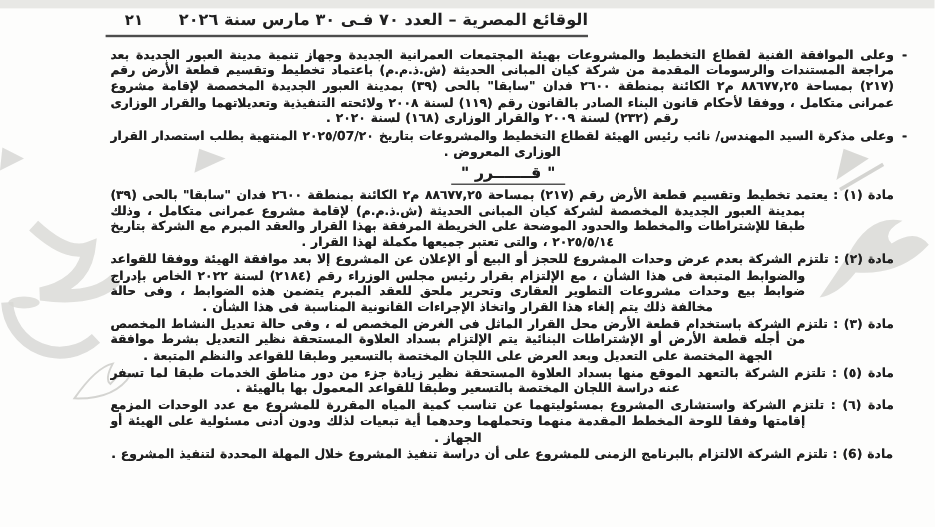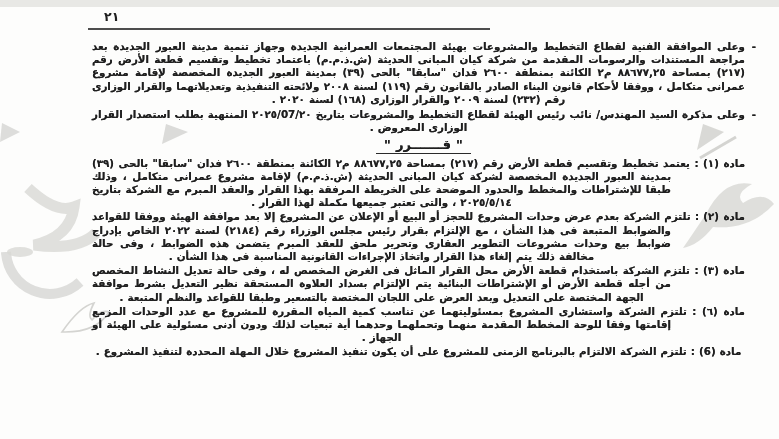--- a/index.html
+++ b/index.html
@@ -88,20 +88,21 @@
     <path d="M0 142 L20 132 L2 123 Z" fill="#d5d5d2" opacity="0.8"></path>
     <path d="M706 214 q18 -36 46 -30 q-18 10 -9 19 q20 -13 31 1 q-24 26 -61 23 q-14 18 -30 21 q9 -13 23 -34 Z" fill="#d9d9d6" opacity="0.85"></path>
     <path d="M28 188 q28 26 46 19 q-4 30 -40 38 q44 6 62 -12" stroke="#d8d8d5" stroke-width="11" fill="none" opacity="0.8"></path>
     <path d="M6 252 a44 44 0 0 0 74 30" stroke="#d6d6d3" stroke-width="10" fill="none" opacity="0.8"></path>
     <ellipse cx="20" cy="252" rx="13" ry="5" fill="#d8d8d5" opacity="0.8"></ellipse>
     <path d="M62 332 q18 -26 32 -29 q-7 13 -2 17 q9 -11 17 -8 q-13 21 -47 20 Z" fill="none" stroke="#cfcfcc" stroke-width="1.6" opacity="0.9"></path>
   </svg>
 
   <div class="header">
     <span class="page-number">٢١</span>
+    <span class="header-title">الوقائع المصرية – العدد ٧٠ فـى ٣٠ مارس سنة ٢٠٢٦</span>
   </div>
 
   <div class="content">
 
     <div class="bullet">
       <span class="dash">-</span>
       <span>وعلى الموافقة الفنية لقطاع التخطيط والمشروعات بهيئة المجتمعات العمرانية الجديدة وجهاز تنمية مدينة العبور الجديدة بعد مراجعة المستندات والرسومات المقدمة من شركة كيان المبانى الحديثة (ش.ذ.م.م) باعتماد تخطيط وتقسيم قطعة الأرض رقم (٢١٧) بمساحة ٨٨٦٧٧,٢٥ م٢ الكائنة بمنطقة ٢٦٠٠ فدان "سابقا" بالحى (٣٩) بمدينة العبور الجديدة المخصصة لإقامة مشروع عمرانى متكامل ، ووفقا لأحكام قانون البناء الصادر بالقانون رقم (١١٩) لسنة ٢٠٠٨ ولائحته التنفيذية وتعديلاتهما والقرار الوزارى رقم (٢٣٢) لسنة ٢٠٠٩ والقرار الوزارى (١٦٨) لسنة ٢٠٢٠ .</span>
     </div>
 
     <div class="bullet">
@@ -113,19 +114,20 @@
       <span>" قـــــــرر "</span>
     </div>
 
     <p class="article"><span class="art-label">مادة (١) :</span> <span>يعتمد تخطيط وتقسيم قطعة الأرض رقم (٢١٧) بمساحة ٨٨٦٧٧,٢٥ م٢ الكائنة بمنطقة ٢٦٠٠ فدان "سابقا" بالحى (٣٩) بمدينة العبور الجديدة المخصصة لشركة كيان المبانى الحديثة (ش.ذ.م.م) لإقامة مشروع عمرانى متكامل ، وذلك طبقا للإشتراطات والمخطط والحدود الموضحة على الخريطة المرفقة بهذا القرار والعقد المبرم مع الشركة بتاريخ ٢٠٢٥/٥/١٤ ، والتى تعتبر جميعها مكملة لهذا القرار .</span></p>
 
     <p class="article"><span class="art-label">مادة (٢) :</span> <span>تلتزم الشركة بعدم عرض وحدات المشروع للحجز أو البيع أو الإعلان عن المشروع إلا بعد موافقة الهيئة ووفقا للقواعد والضوابط المتبعة فى هذا الشأن ، مع الإلتزام بقرار رئيس مجلس الوزراء رقم (٢١٨٤) لسنة ٢٠٢٢ الخاص بإدراج ضوابط بيع وحدات مشروعات التطوير العقارى وتحرير ملحق للعقد المبرم يتضمن هذه الضوابط ، وفى حالة مخالفة ذلك يتم إلغاء هذا القرار واتخاذ الإجراءات القانونية المناسبة فى هذا الشأن .</span></p>
 
     <p class="article"><span class="art-label">مادة (٣) :</span> <span>تلتزم الشركة باستخدام قطعة الأرض محل القرار الماثل فى الغرض المخصص له ، وفى حالة تعديل النشاط المخصص من أجله قطعة الأرض أو الإشتراطات البنائية يتم الإلتزام بسداد العلاوة المستحقة نظير التعديل بشرط موافقة الجهة المختصة على التعديل وبعد العرض على اللجان المختصة بالتسعير وطبقا للقواعد والنظم المتبعة .</span></p>
 
 
+    <p class="article"><span class="art-label">مادة (٥) :</span> <span>تلتزم الشركة بالتعهد الموقع منها بسداد العلاوة المستحقة نظير زيادة جزء من دور مناطق الخدمات طبقا لما تسفر عنه دراسة اللجان المختصة بالتسعير وطبقا للقواعد المعمول بها بالهيئة .</span></p>
 
     <p class="article"><span class="art-label">مادة (٦) :</span> <span>تلتزم الشركة واستشارى المشروع بمسئوليتهما عن تناسب كمية المياه المقررة للمشروع مع عدد الوحدات المزمع إقامتها وفقا للوحة المخطط المقدمة منهما وتحملهما وحدهما أية تبعيات لذلك ودون أدنى مسئولية على الهيئة أو الجهاز .</span></p>
 
-    <p class="article"><span class="art-label">مادة (6) :</span> <span>تلتزم الشركة الالتزام بالبرنامج الزمنى للمشروع على أن يكون تنفيذ المشروع خلال المهلة المحددة لتنفيذ المشروع .</span></p>
+    <p class="article"><span class="art-label">مادة (6) :</span> <span>تلتزم الشركة الالتزام بالبرنامج الزمنى للمشروع على أن دراسة تنفيذ المشروع خلال المهلة المحددة لتنفيذ المشروع .</span></p>
 
   </div>
 </div>
 
 </body></html>

